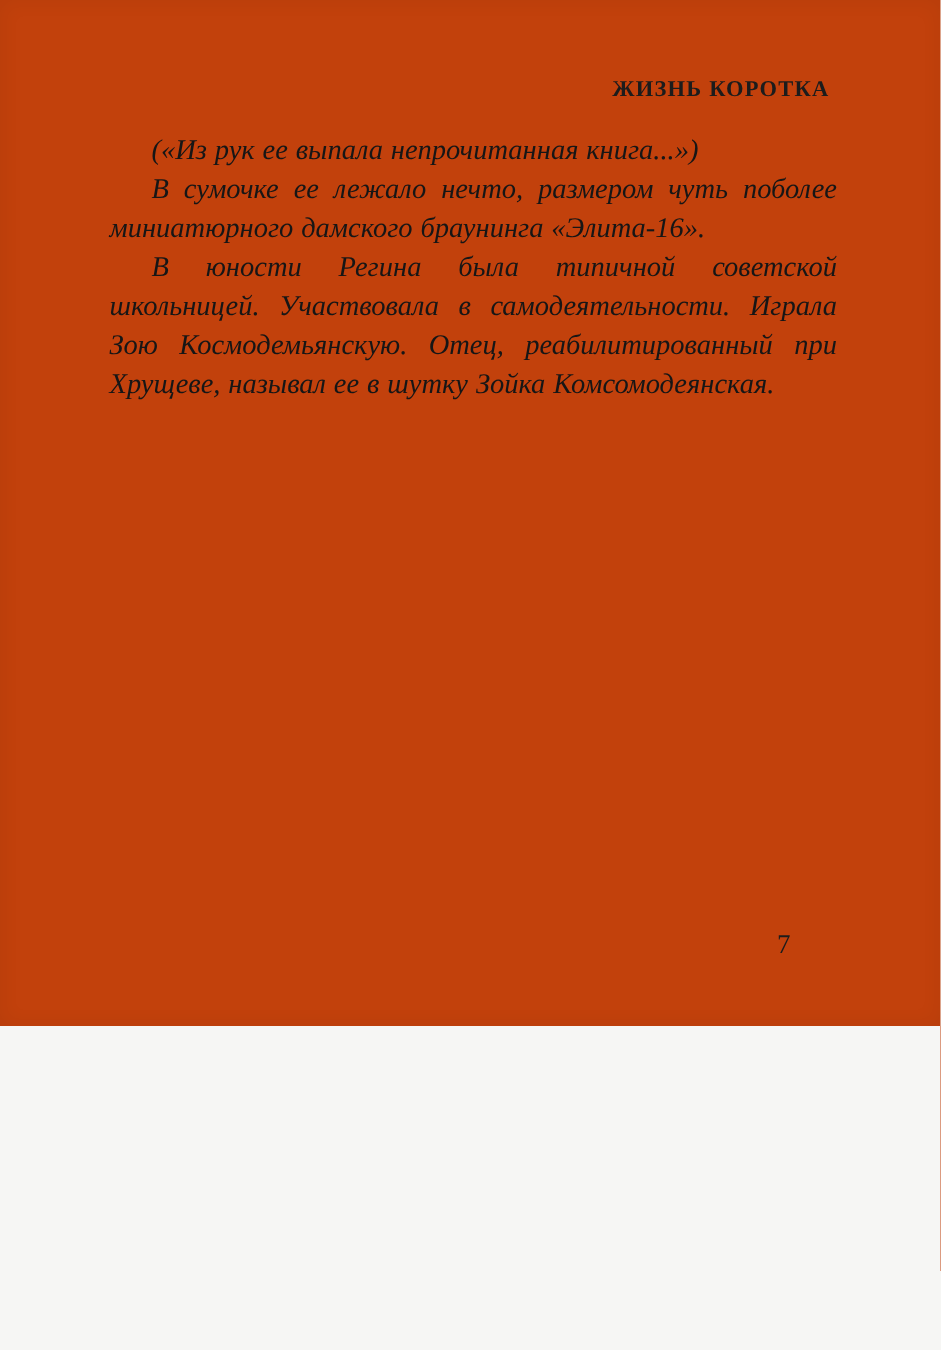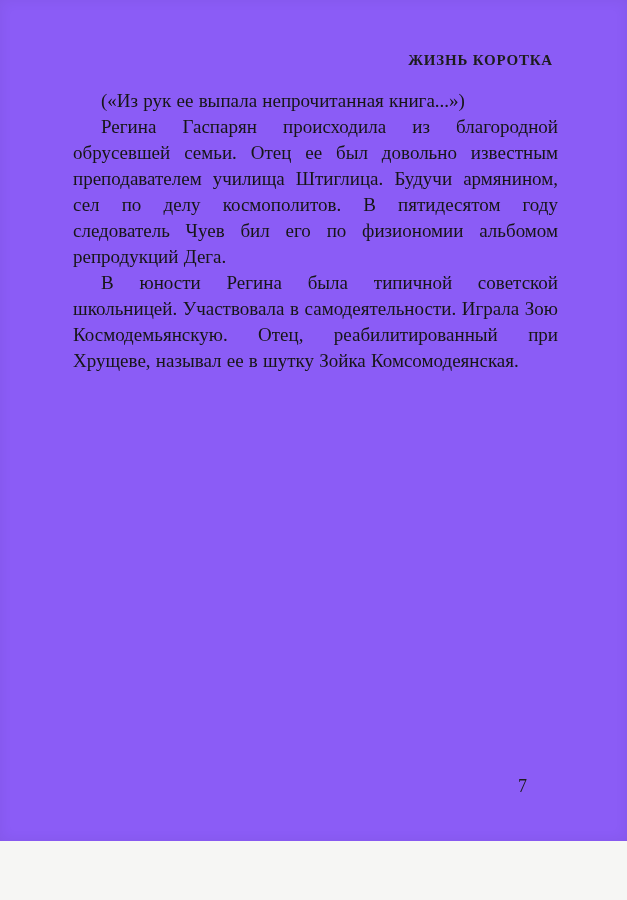--- a/index.html
+++ b/index.html
@@ -3,23 +3,23 @@
 <meta charset="utf-8">
 <style>
   html, body {
     margin: 0;
     padding: 0;
     background: #f6f6f4;
   }
   .page {
     position: relative;
     width: 627px;
-    height: 841px;
+    height: 684px;
     margin: 0 auto;
-    background: #8b5cf6;
+    background: #c2410c;
     font-family: "Liberation Serif", "DejaVu Serif", serif;
     color: #181818;
     box-shadow: inset 0 0 14px rgba(0,0,0,0.06);
     overflow: hidden;
   }
   .running-header {
     position: absolute;
     top: 52px;
     right: 74px;
     font-size: 15px;
@@ -30,20 +30,21 @@
   }
   .text-block {
     position: absolute;
     top: 88px;
     left: 73px;
     width: 485px;
     font-size: 19px;
     line-height: 26px;
     text-align: justify;
     color: #161616;
+    font-style: italic;
   }
   .text-block p {
     margin: 0;
     padding: 0;
     text-indent: 28px;
     word-spacing: 0.5px;
   }
   .page-number {
     position: absolute;
     bottom: 44px;
@@ -54,19 +55,19 @@
 </style>
 </head>
 <body>
 
 <div class="page">
 
   <div class="running-header">ЖИЗНЬ КОРОТКА</div>
 
   <div class="text-block">
     <p>(«Из рук ее выпала непрочитанная книга...»)</p>
-    <p>Регина Гаспарян происходила из благородной обрусевшей семьи. Отец ее был довольно известным преподавателем училища Штиглица. Будучи армянином, сел по делу космополитов. В пятидесятом году следователь Чуев бил его по физиономии альбомом репродукций Дега.</p>
+    <p>В сумочке ее лежало нечто, размером чуть поболее миниатюрного дамского браунинга «Элита-16».</p>
     <p>В юности Регина была типичной советской школьницей. Участвовала в самодеятельности. Играла Зою Космодемьянскую. Отец, реабилитированный при Хрущеве, называл ее в шутку Зойка Комсомодеянская.</p>
   </div>
 
   <div class="page-number">7</div>
 
 </div>
 
 </body></html>

